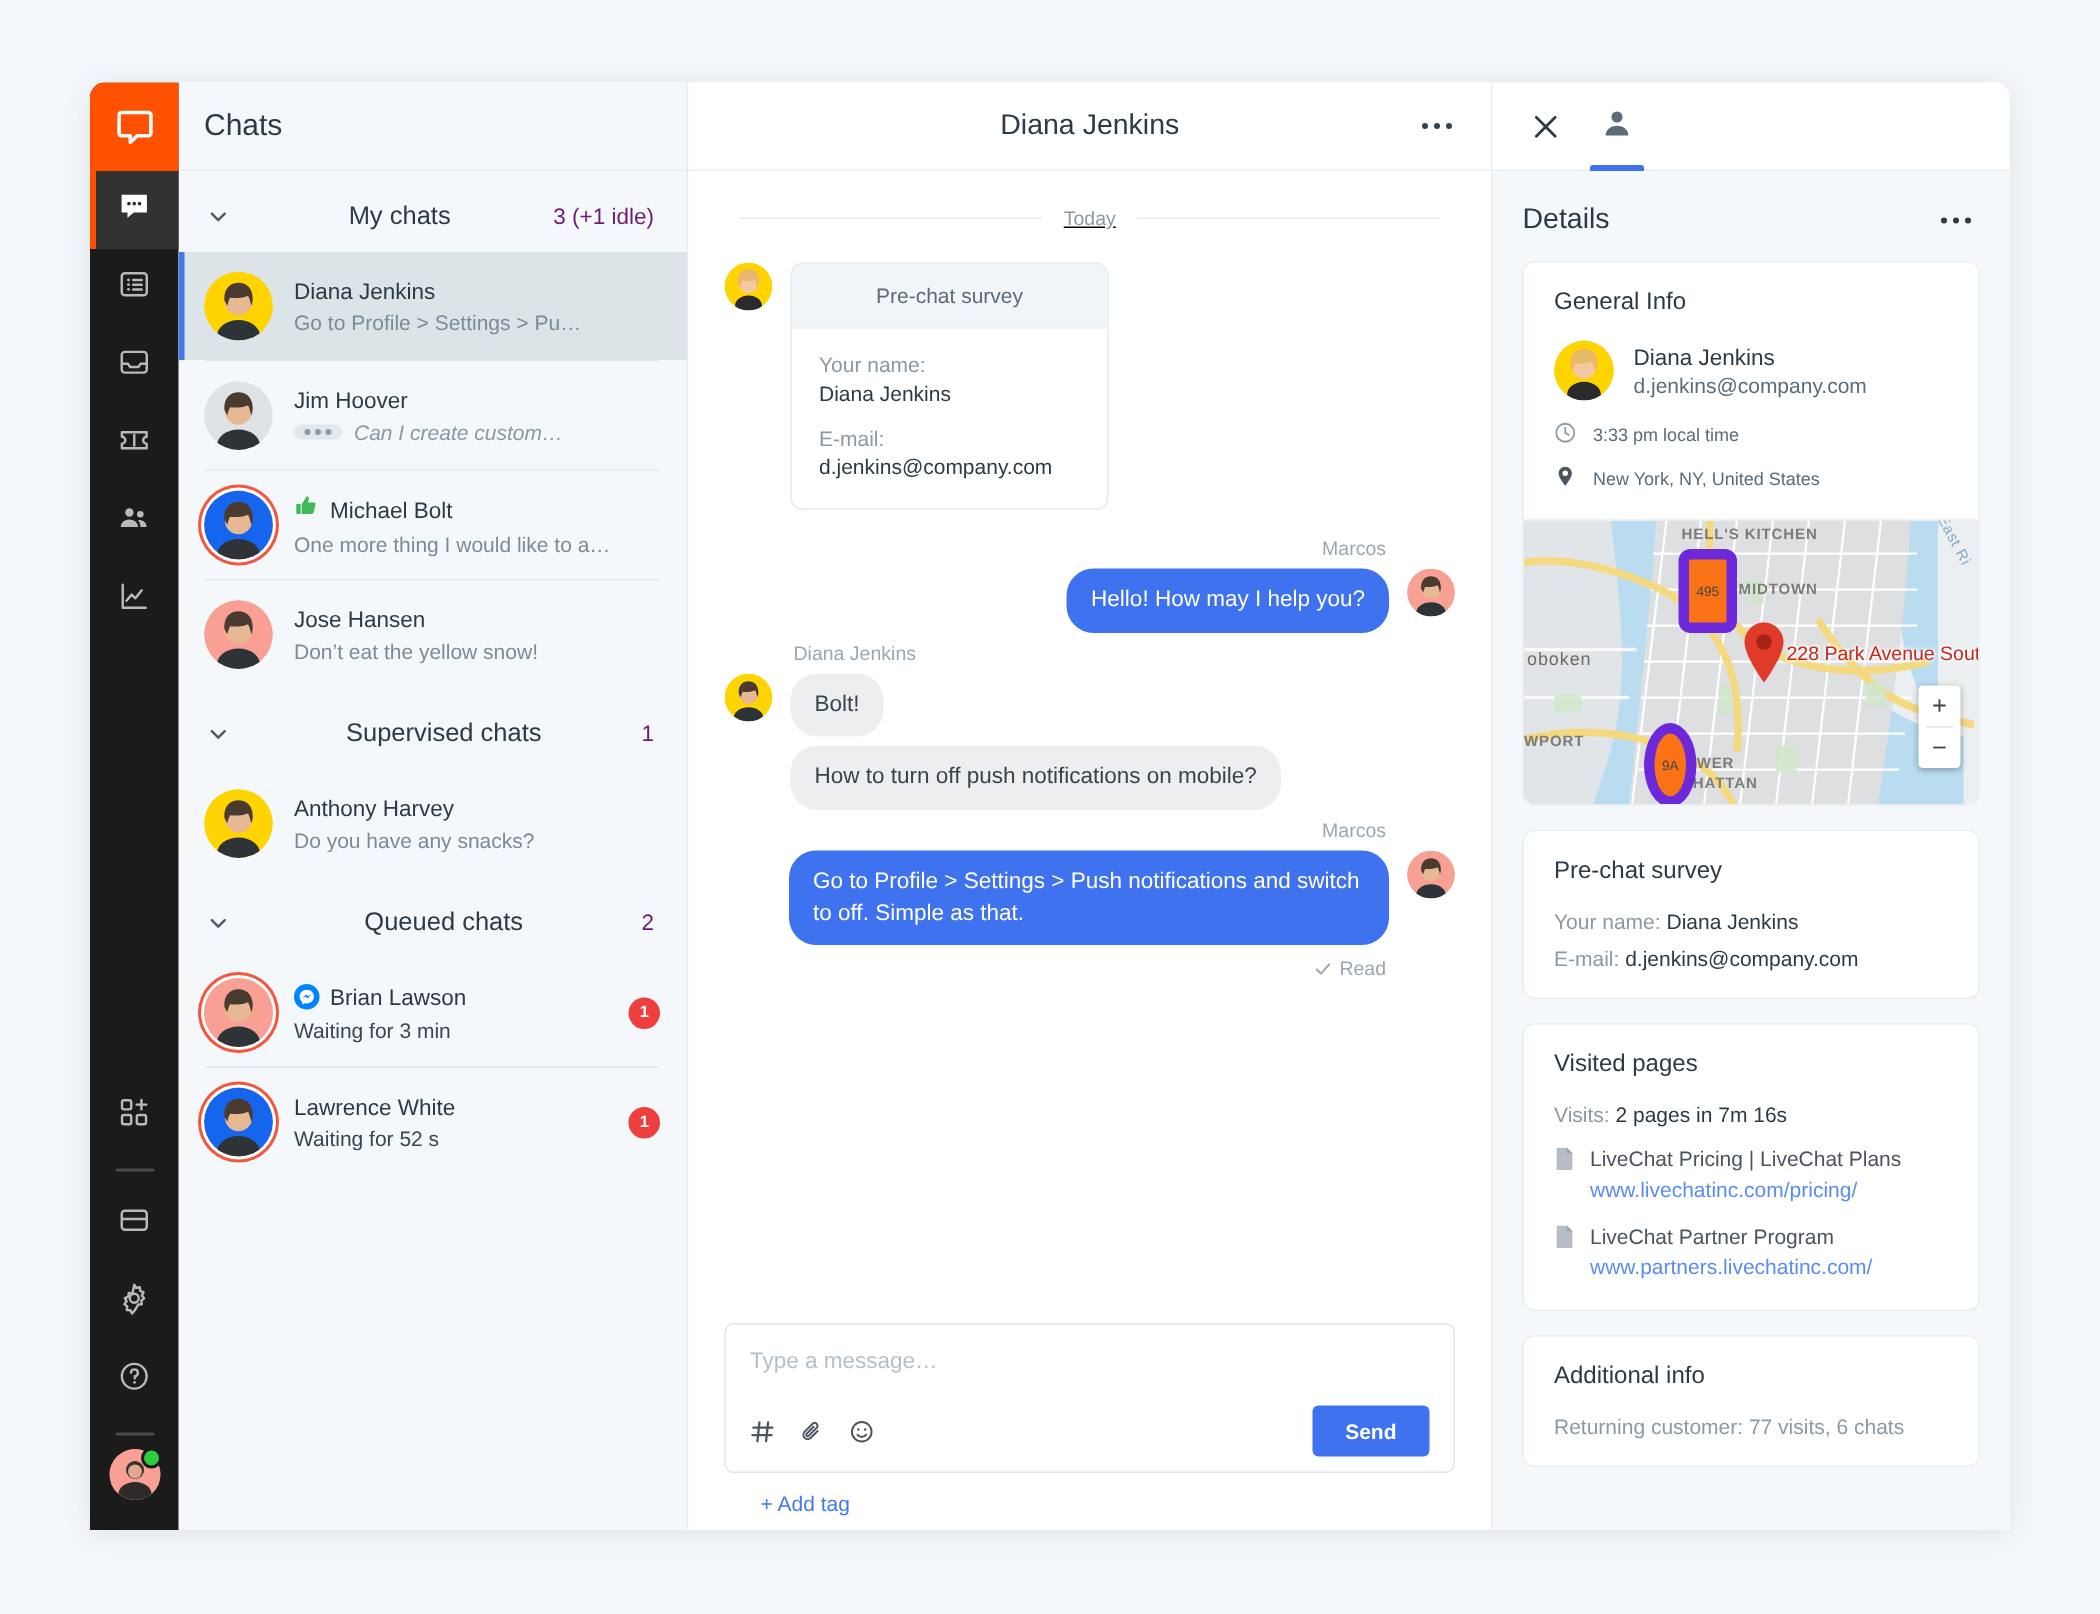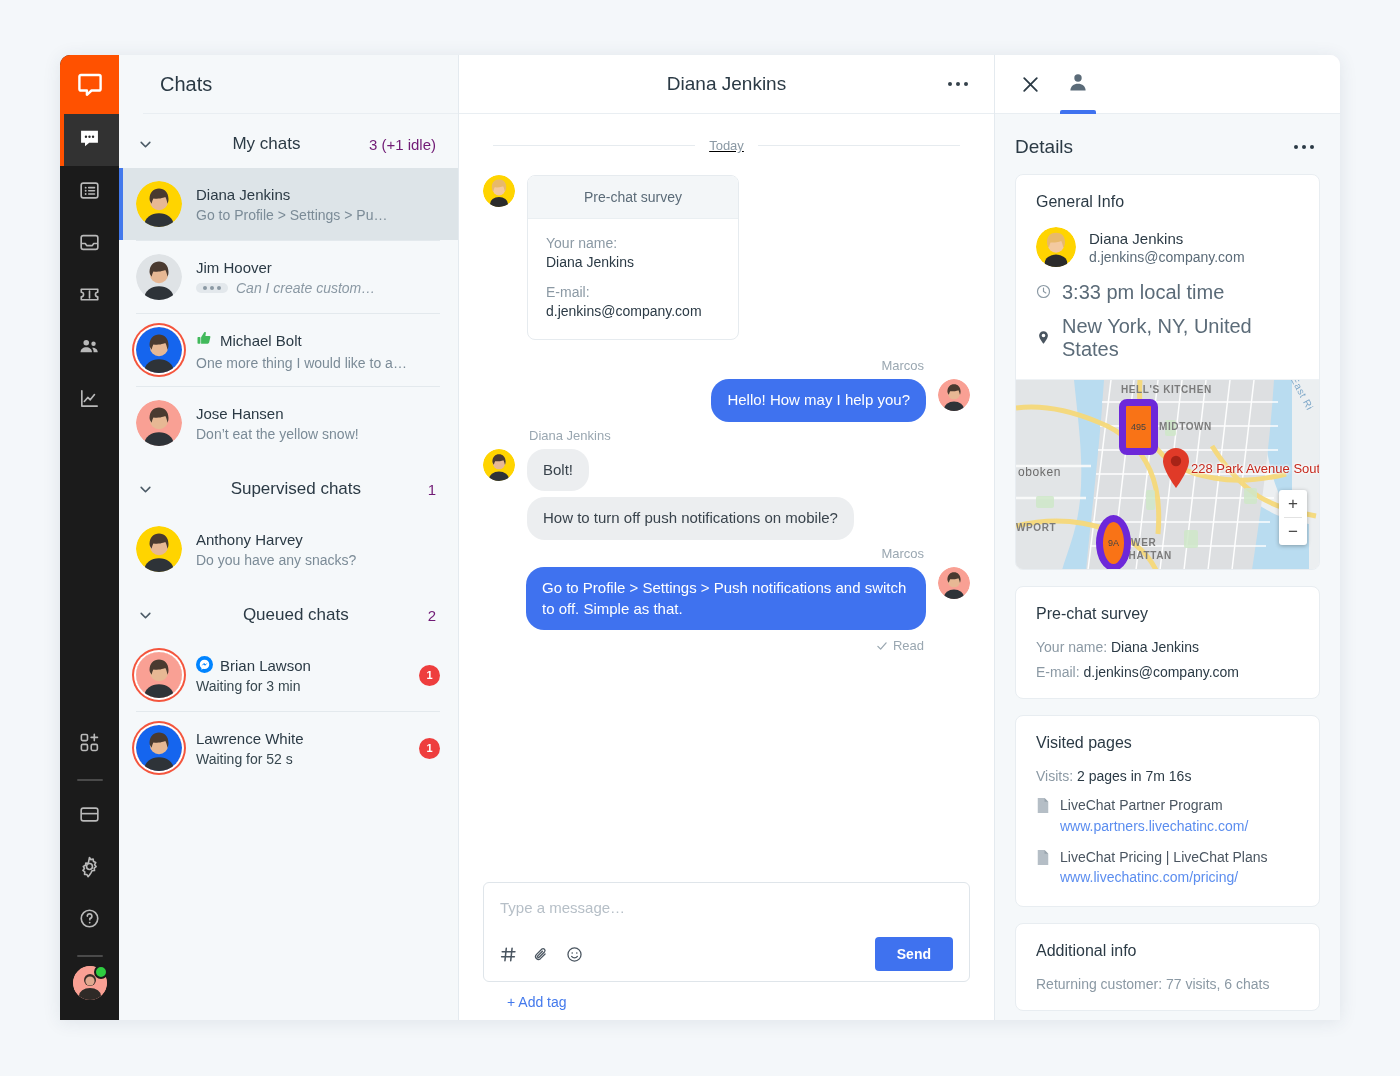--- a/index.html
+++ b/index.html
@@ -61,21 +61,20 @@
     width: 340px; flex: 0 0 340px;
     background: #f5f8fa;
     border-right: 1px solid #e4eaef;
     display: flex; flex-direction: column;
   }
   .chatlist-header {
     height: 59px; display: flex; align-items: center;
     padding: 0 0 0 17px;
     border-bottom: 1px solid #e9eef2;
     background: #f5f8fa;
-    margin-left: 24px;
   }
   .chatlist-title { font-size: 20px; color: #2b3a45; font-weight: 400; }
   .chatlist-body { flex: 1 1 auto; overflow: hidden; }
 
   .group-header {
     display: flex; align-items: center;
     padding: 20px 22px 14px 17px;
     cursor: pointer;
     text-align: center;
   }
@@ -244,21 +243,21 @@
     margin-bottom: 16px; overflow: hidden;
   }
   .card-pad { padding: 18px 20px 18px 20px; }
   .card-title { font-size: 16px; color: #2b3a45; margin-bottom: 16px; }
   .person-row { display: flex; align-items: center; gap: 13px; margin-bottom: 14px; }
   .person-avatar { width: 40px; height: 40px; border-radius: 50%; flex: 0 0 40px; overflow: hidden; position: relative; }
   .person-name { font-size: 15px; color: #2b3a45; }
   .person-mail { font-size: 14px; color: #5b6b78; margin-top: 2px; }
   .info-line {
     display: flex; align-items: center; gap: 11px;
-    font-size: 20px; color: #5b6b78; margin-bottom: 11px;
+    font-size: 12px; color: #5b6b78; margin-bottom: 11px;
   }
   .info-line:last-child { margin-bottom: 0; }
   .kv { font-size: 14px; color: #8b99a4; margin-bottom: 9px; }
   .kv .v { color: #2b3a45; }
   .kv:last-child { margin-bottom: 0; }
   .visit-item { display: flex; gap: 10px; margin-top: 12px; align-items: flex-start; }
   .visit-title { font-size: 14px; color: #4a5560; line-height: 1.4; }
   .visit-url { font-size: 14px; color: #5b8def; line-height: 1.45; cursor: pointer; }
 
   
@@ -829,28 +828,28 @@
           <div class="kv">
             <span>Visits:</span>
             <span class="v">2 pages in 7m 16s</span>
           </div>
           <div id="visited-list">
               <div class="visit-item">
                 <span style="flex:0 0 14px;margin-top:2px;"><svg width="14" height="15" viewBox="0 0 14 16" fill="#b5bec6">
                     <path d="M1.4 0h7.2l4 4v12H1.4z"></path>
                     <path d="M8.6 0l4 4h-4z" fill="#99a4ad"></path>
                   </svg></span>
-                <span><span class="visit-title">LiveChat Partner Program</span><br><span class="visit-url">www.partners.livechatinc.com/</span></span>
+                <span><span class="visit-title">LiveChat Pricing | LiveChat Plans</span><br><span class="visit-url">www.livechatinc.com/pricing/</span></span>
               </div>
               <div class="visit-item">
                 <span style="flex:0 0 14px;margin-top:2px;"><svg width="14" height="15" viewBox="0 0 14 16" fill="#b5bec6">
                     <path d="M1.4 0h7.2l4 4v12H1.4z"></path>
                     <path d="M8.6 0l4 4h-4z" fill="#99a4ad"></path>
                   </svg></span>
-                <span><span class="visit-title">LiveChat Pricing | LiveChat Plans</span><br><span class="visit-url">www.livechatinc.com/pricing/</span></span>
+                <span><span class="visit-title">LiveChat Partner Program</span><br><span class="visit-url">www.partners.livechatinc.com/</span></span>
               </div>
             </div>
         </div>
       </div>
 
       <div class="card">
         <div class="card-pad">
           <div class="card-title">Additional info</div>
           <div class="kv">
             <span>Returning customer: 77 visits, 6 chats</span>

